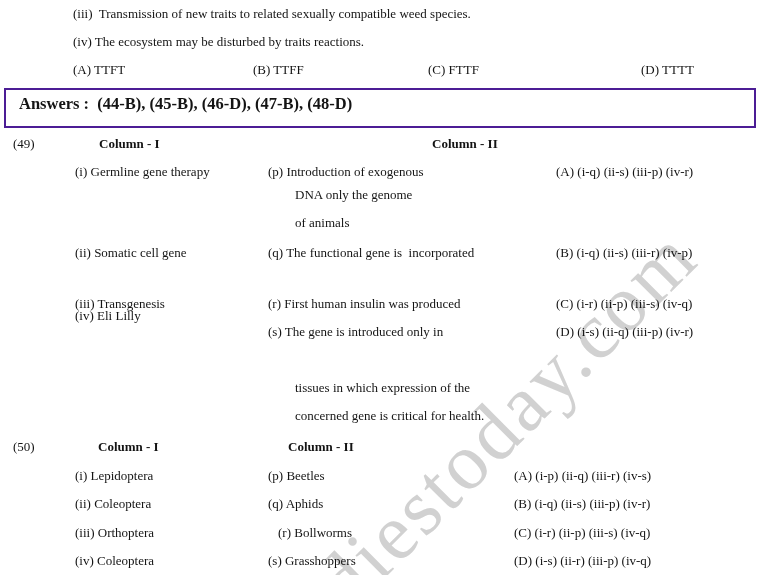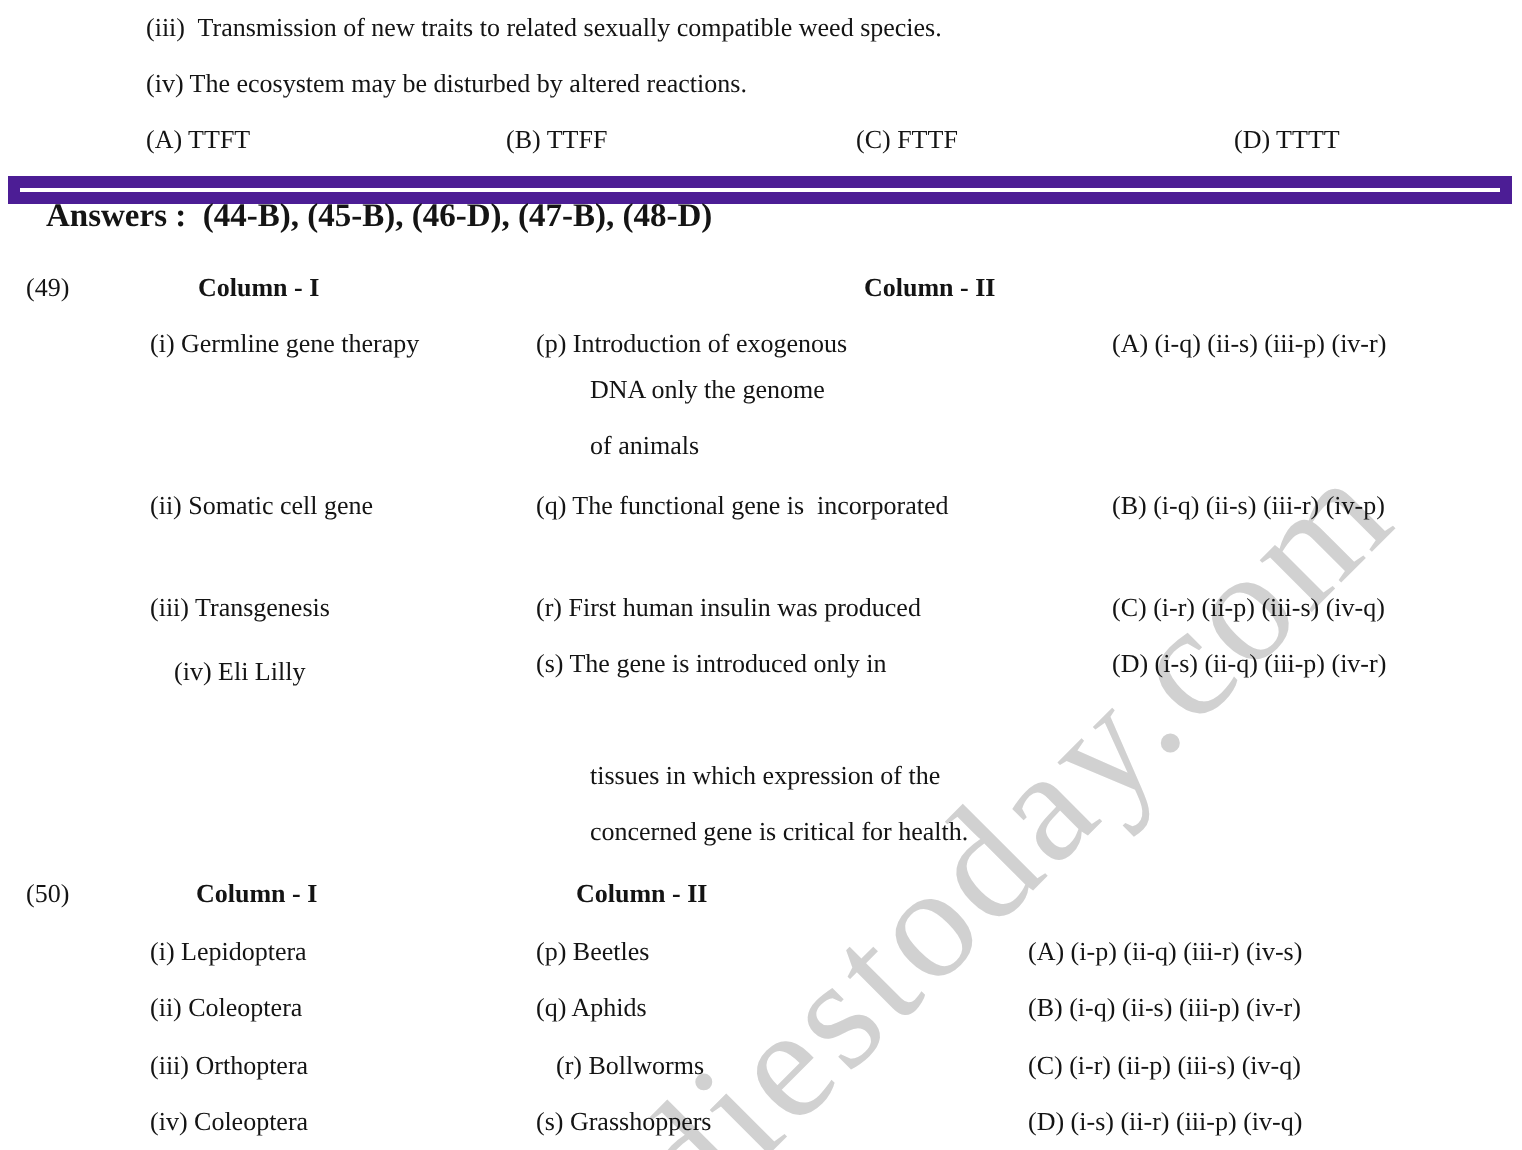--- a/index.html
+++ b/index.html
@@ -21,22 +21,22 @@
     position: absolute;
     font-size: 13px;
     line-height: 20px;
     white-space: pre;
     z-index: 2;
   }
   .bold { font-weight: bold; }
   .answers-box {
     position: absolute;
     left: 4px; top: 88px;
-    width: 752px; height: 14px;
-    border: 6px solid #4c1d95;
+    width: 752px; height: 40px;
+    border: 2px solid #4c1d95;
     background: transparent;
     z-index: 2;
     padding-left: 40px;
   }
   .answers-box .label {
     position: absolute;
     left: 13px; top: 4px;
     font-size: 16.5px;
     font-weight: bold;
     white-space: pre;
@@ -59,39 +59,39 @@
   }
 </style>
 </head>
 <body>
 
 <div class="page">
 
   <div class="watermark">studiestoday.com</div>
 
   <div class="line" style="left:73px; top:4px;">(iii)  Transmission of new traits to related sexually compatible weed species.</div>
-  <div class="line" style="left:73px; top:32px;">(iv) The ecosystem may be disturbed by altered reactions.</div>
+  <div class="line" style="left:73px; top:32px;">(iv) The ecosystem may be disturbed by traits reactions.</div>
 
   <div class="line" style="left:73px;  top:60px;">(A) TTFT</div>
   <div class="line" style="left:253px; top:60px;">(B) TTFF</div>
   <div class="line" style="left:428px; top:60px;">(C) FTTF</div>
-  <div class="line" style="left:617px; top:60px;">(D) TTTT</div>
+  <div class="line" style="left:641px; top:60px;">(D) TTTT</div>
 
   <div class="answers-box">
     <div class="label">Answers :  (44-B), (45-B), (46-D), (47-B), (48-D)</div>
   </div>
 
   <div class="line" style="left:13px; top:134px;">(49)</div>
   <div class="line bold" style="left:99px;  top:134px;">Column - I</div>
   <div class="line bold" style="left:432px; top:134px;">Column - II</div>
 
   <div class="line" style="left:75px; top:162px;">(i) Germline gene therapy</div>
   <div class="line" style="left:75px; top:243px;">(ii) Somatic cell gene</div>
   <div class="line" style="left:75px; top:294px;">(iii) Transgenesis</div>
-  <div class="line" style="left:75px; top:326px;margin-left:12px;">(iv) Eli Lilly</div>
+  <div class="line" style="left:75px; top:306px;">(iv) Eli Lilly</div>
 
   <div class="line" style="left:268px; top:162px;">(p) Introduction of exogenous</div>
   <div class="line" style="left:295px; top:185px;">DNA only the genome</div>
   <div class="line" style="left:295px; top:213px;">of animals</div>
 
   <div class="line" style="left:268px; top:243px;">(q) The functional gene is  incorporated</div>
 
   <div class="line" style="left:268px; top:294px;">(r) First human insulin was produced</div>
 
   <div class="line" style="left:268px; top:322px;">(s) The gene is introduced only in</div>

